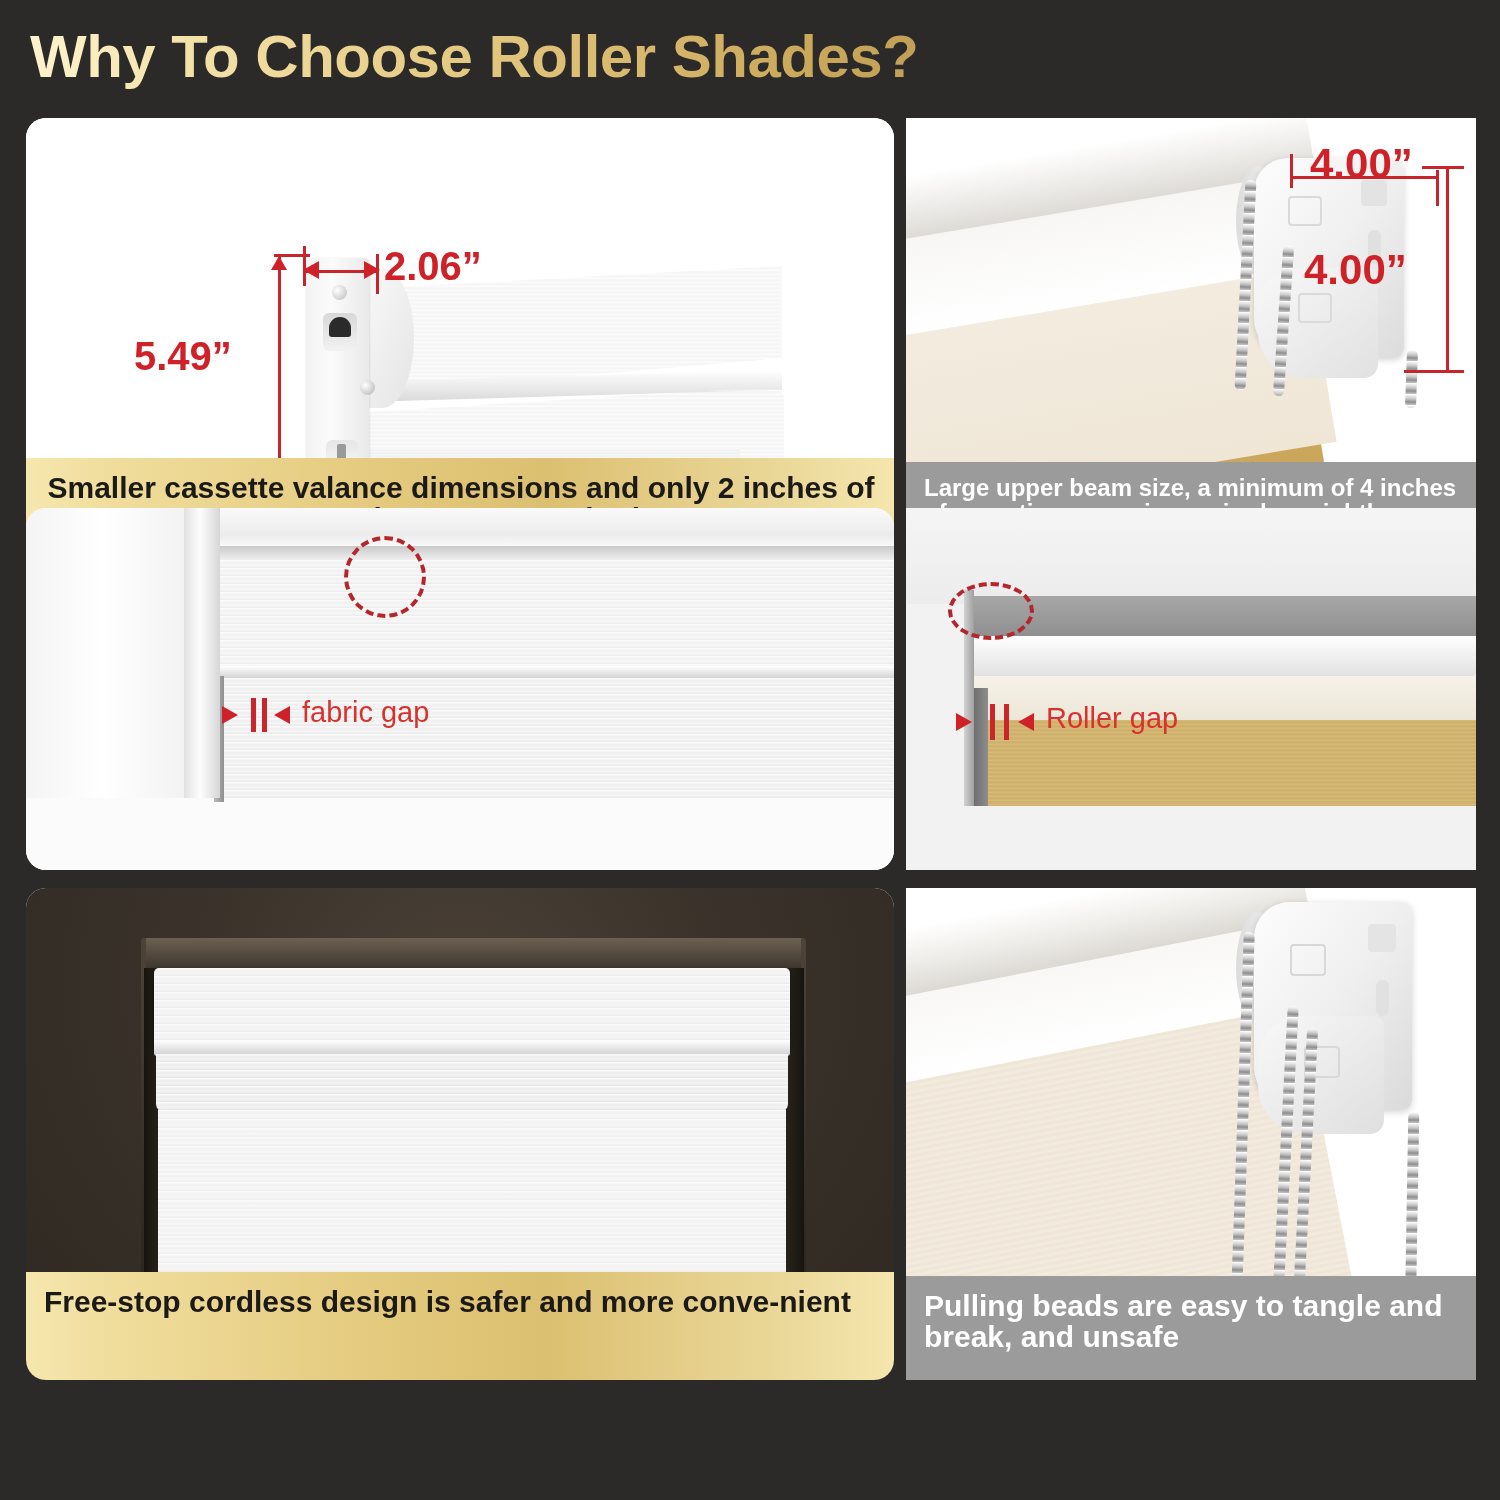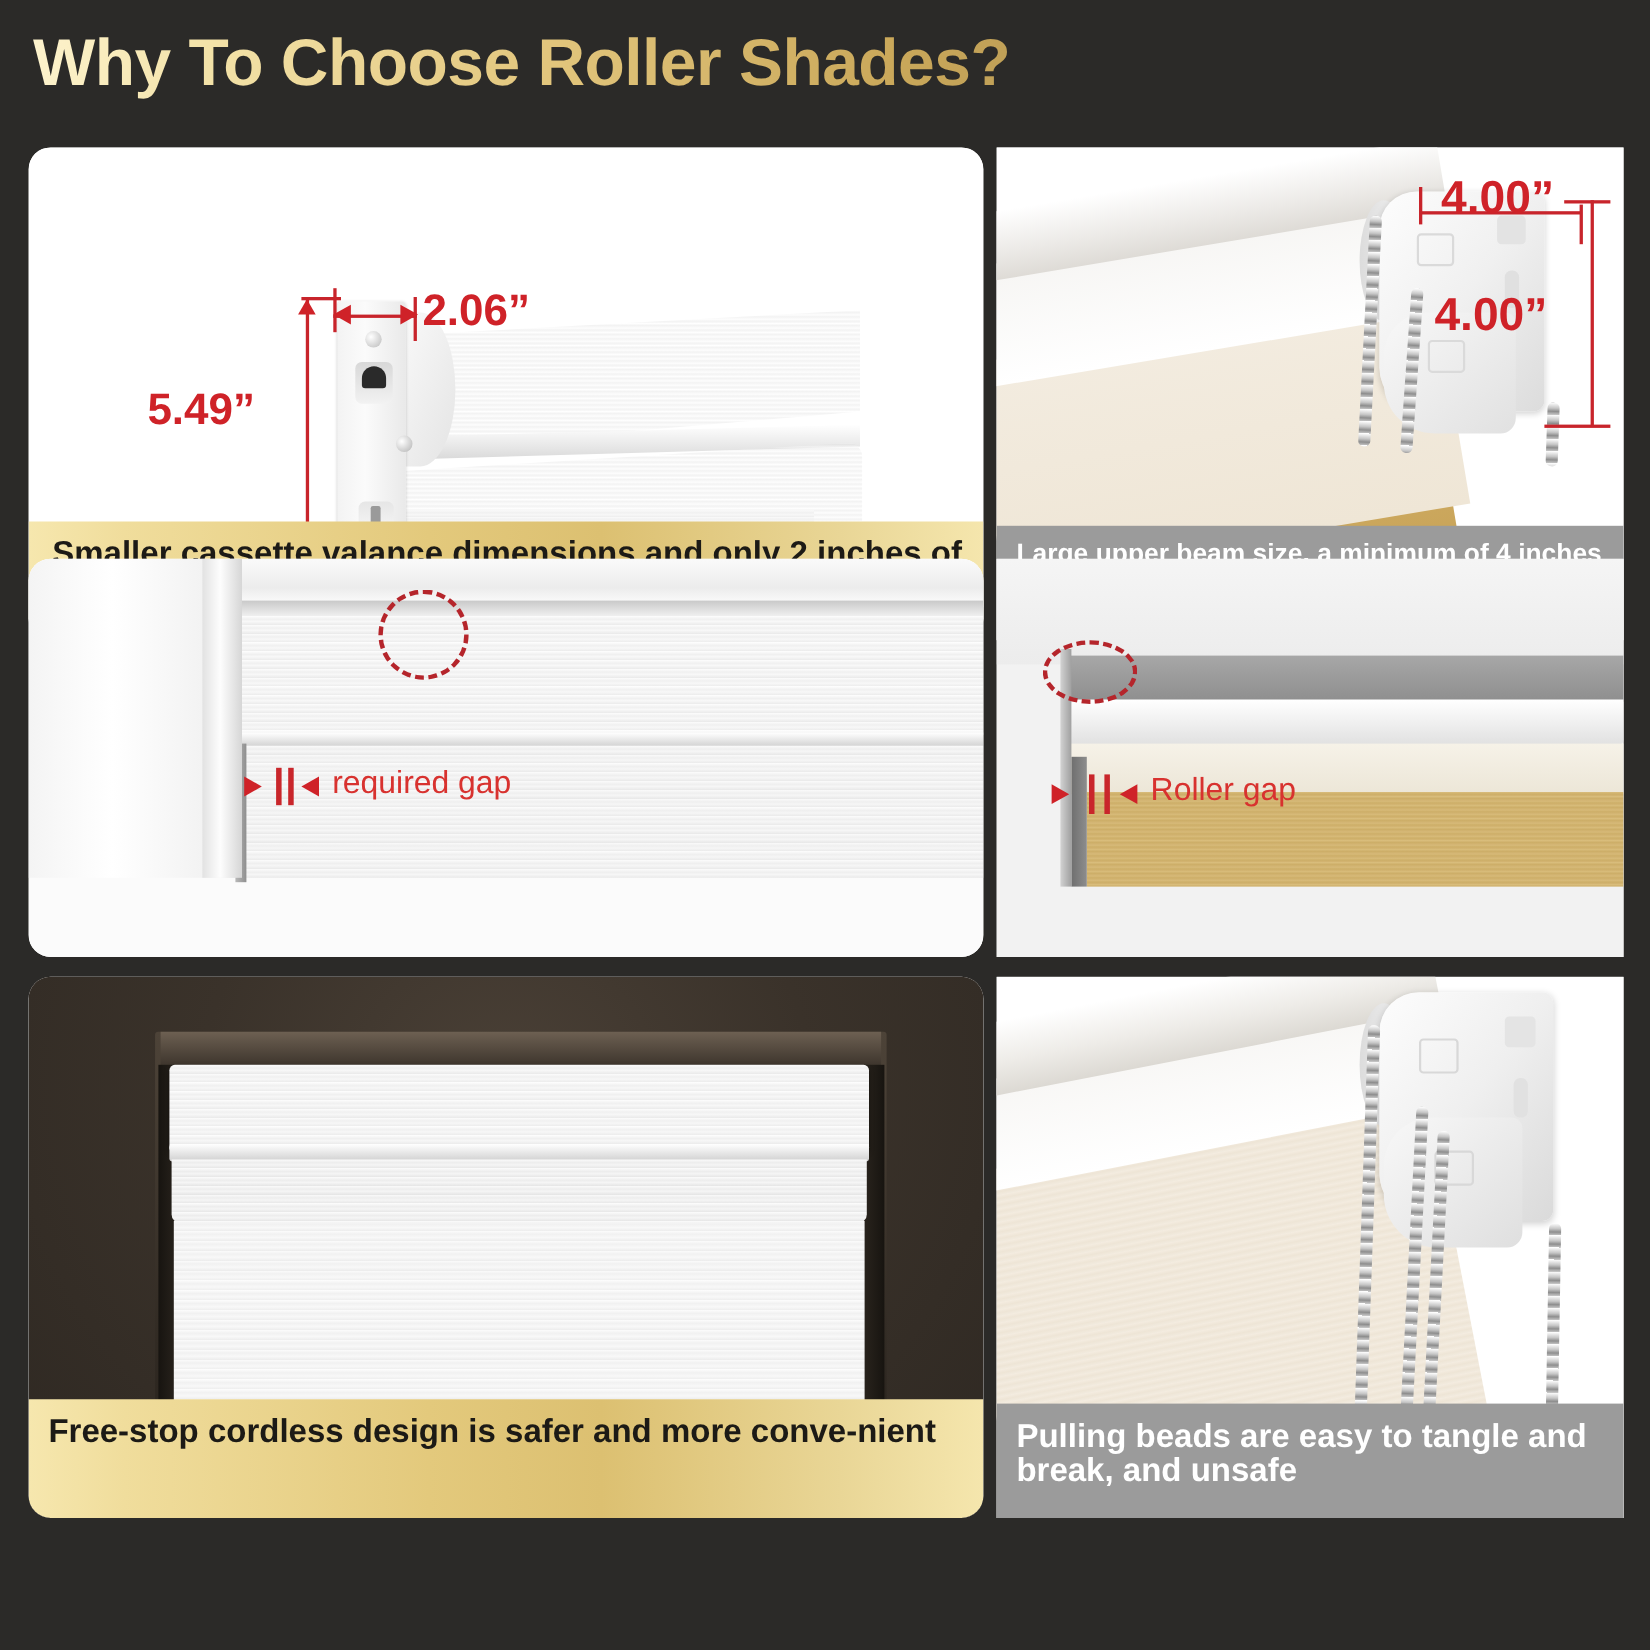--- a/index.html
+++ b/index.html
@@ -21,21 +21,21 @@
     white-space: nowrap;
   }
 
   
   .grid { position: absolute; left: 0; top: 0; width: 1500px; height: 1500px; }
 
   .panel { position: absolute; overflow: hidden; background: #fff; }
   .panel.left  { left: 26px;  width: 868px; border-radius: 20px; }
   .panel.right { left: 906px; width: 570px; border-radius: 0; }
 
-  .row1 { top: 134px; height: 448px; }
+  .row1 { top: 118px; height: 448px; }
   .row2 { top: 508px; height: 362px; }
   .row3 { top: 888px; height: 492px; }
 
   .art { position: absolute; left: 0; top: 0; right: 0; bottom: 0; overflow: hidden; }
 
   
   .cap {
     position: absolute; left: 0; right: 0; bottom: 0;
     display: flex; align-items: flex-start;
     padding: 14px 16px 10px 18px;
@@ -428,21 +428,21 @@
         <div class="p3-shade2"></div>
         <div class="p3-rail"></div>
         <div class="p3-frame-edge"></div>
 
         <div class="dashcircle" style="left:318px; top:28px; width:82px; height:82px;"></div>
 
         <div class="gapbar" style="left:225px; top:190px; width:5px; height:34px;"></div>
         <div class="gapbar" style="left:236px; top:190px; width:5px; height:34px;"></div>
         <div class="arrow-r" style="left:196px; top:198px;"></div>
         <div class="arrow-l" style="left:248px; top:198px;"></div>
-        <div class="gaplabel" style="left:276px; top:188px;">required gap</div>
+        <div class="gaplabel" style="left:276px; top:188px;">fabric gap</div>
       </div>
     </div>
 
     <div class="panel right row2">
       <div class="art">
         <div class="p4-bg"></div>
         <div class="p4-wall"></div>
         <div class="p4-graybar"></div>
         <div class="p4-whitebeam"></div>
         <div class="p4-cream"></div>

